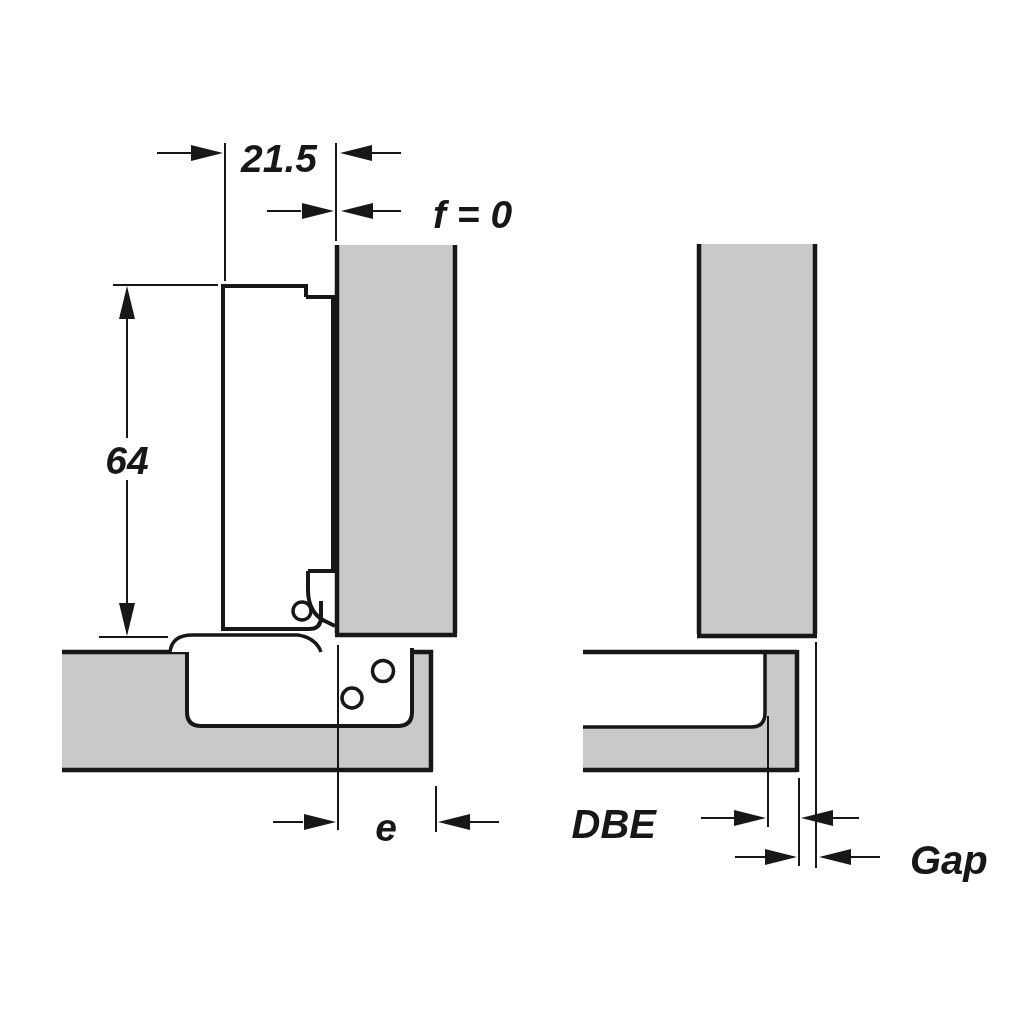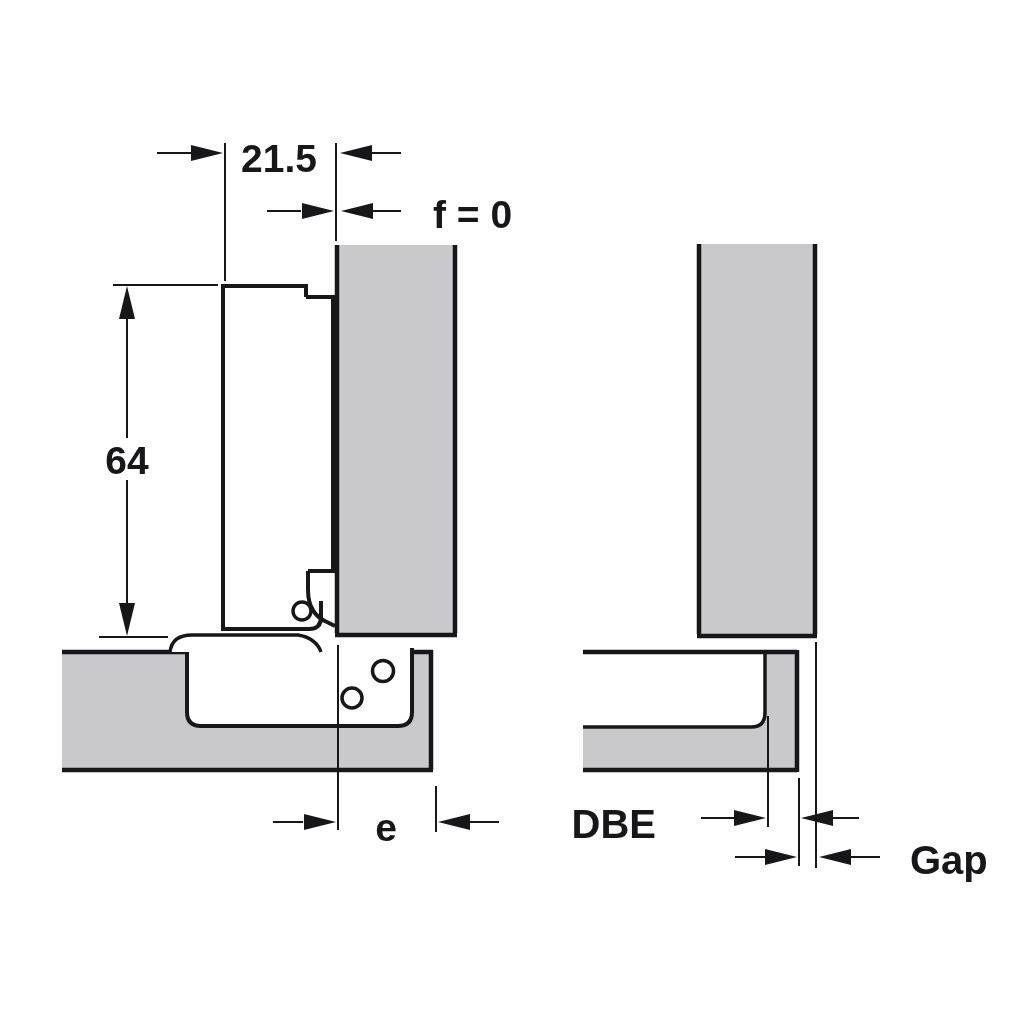--- a/index.html
+++ b/index.html
@@ -8,20 +8,21 @@
     background: #ffffff;
     width: 1024px;
     height: 1024px;
     overflow: hidden;
   }
   .stage {
     position: relative;
     width: 1024px;
     height: 732px;
     background: #f97316;
+    font-style: italic;
   }
   svg { display: block; }
   .fill-panel  { fill: #c9c9cc; stroke: none; }
   .fill-white  { fill: #ffffff; stroke: none; }
   .edge-thick  { fill: none; stroke: #17171a; stroke-width: 4.5; stroke-linecap: butt; }
   .edge-med    { fill: none; stroke: #17171a; stroke-width: 3.5; stroke-linecap: butt; }
   .edge-cut    { fill: none; stroke: #17171a; stroke-width: 4;   stroke-linecap: butt; }
   .dim-line    { fill: none; stroke: #17171a; stroke-width: 2;   stroke-linecap: butt; }
   .arrowhead   { fill: #17171a; stroke: none; }
   .screw       { fill: #ffffff; stroke: #17171a; stroke-width: 3.5; }

